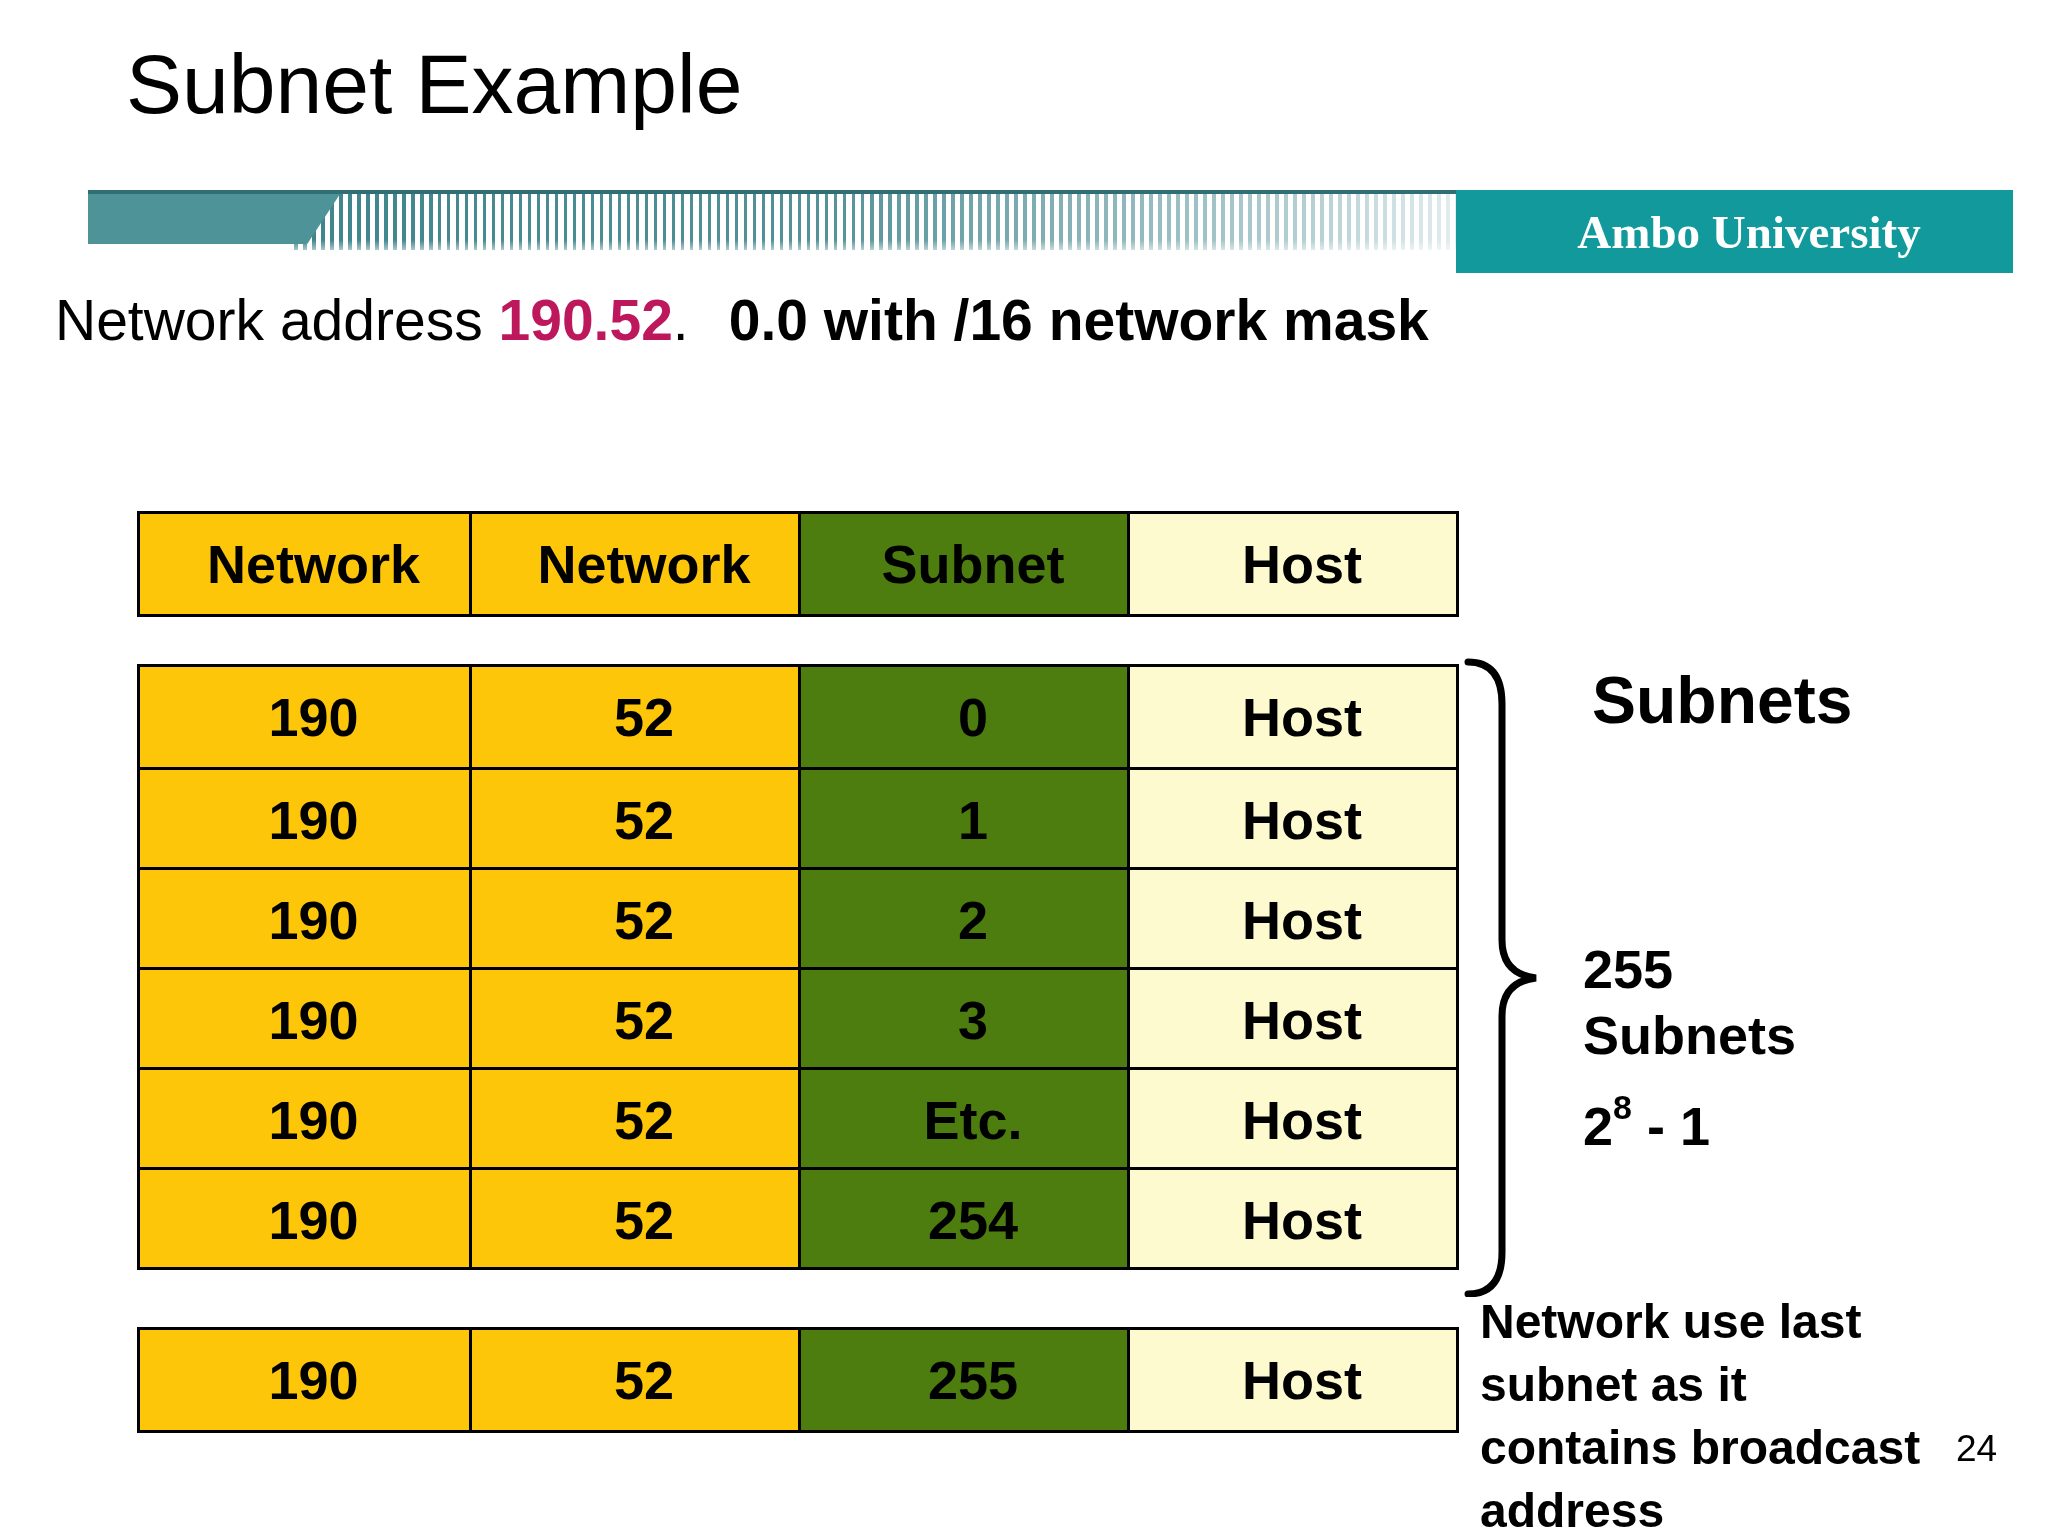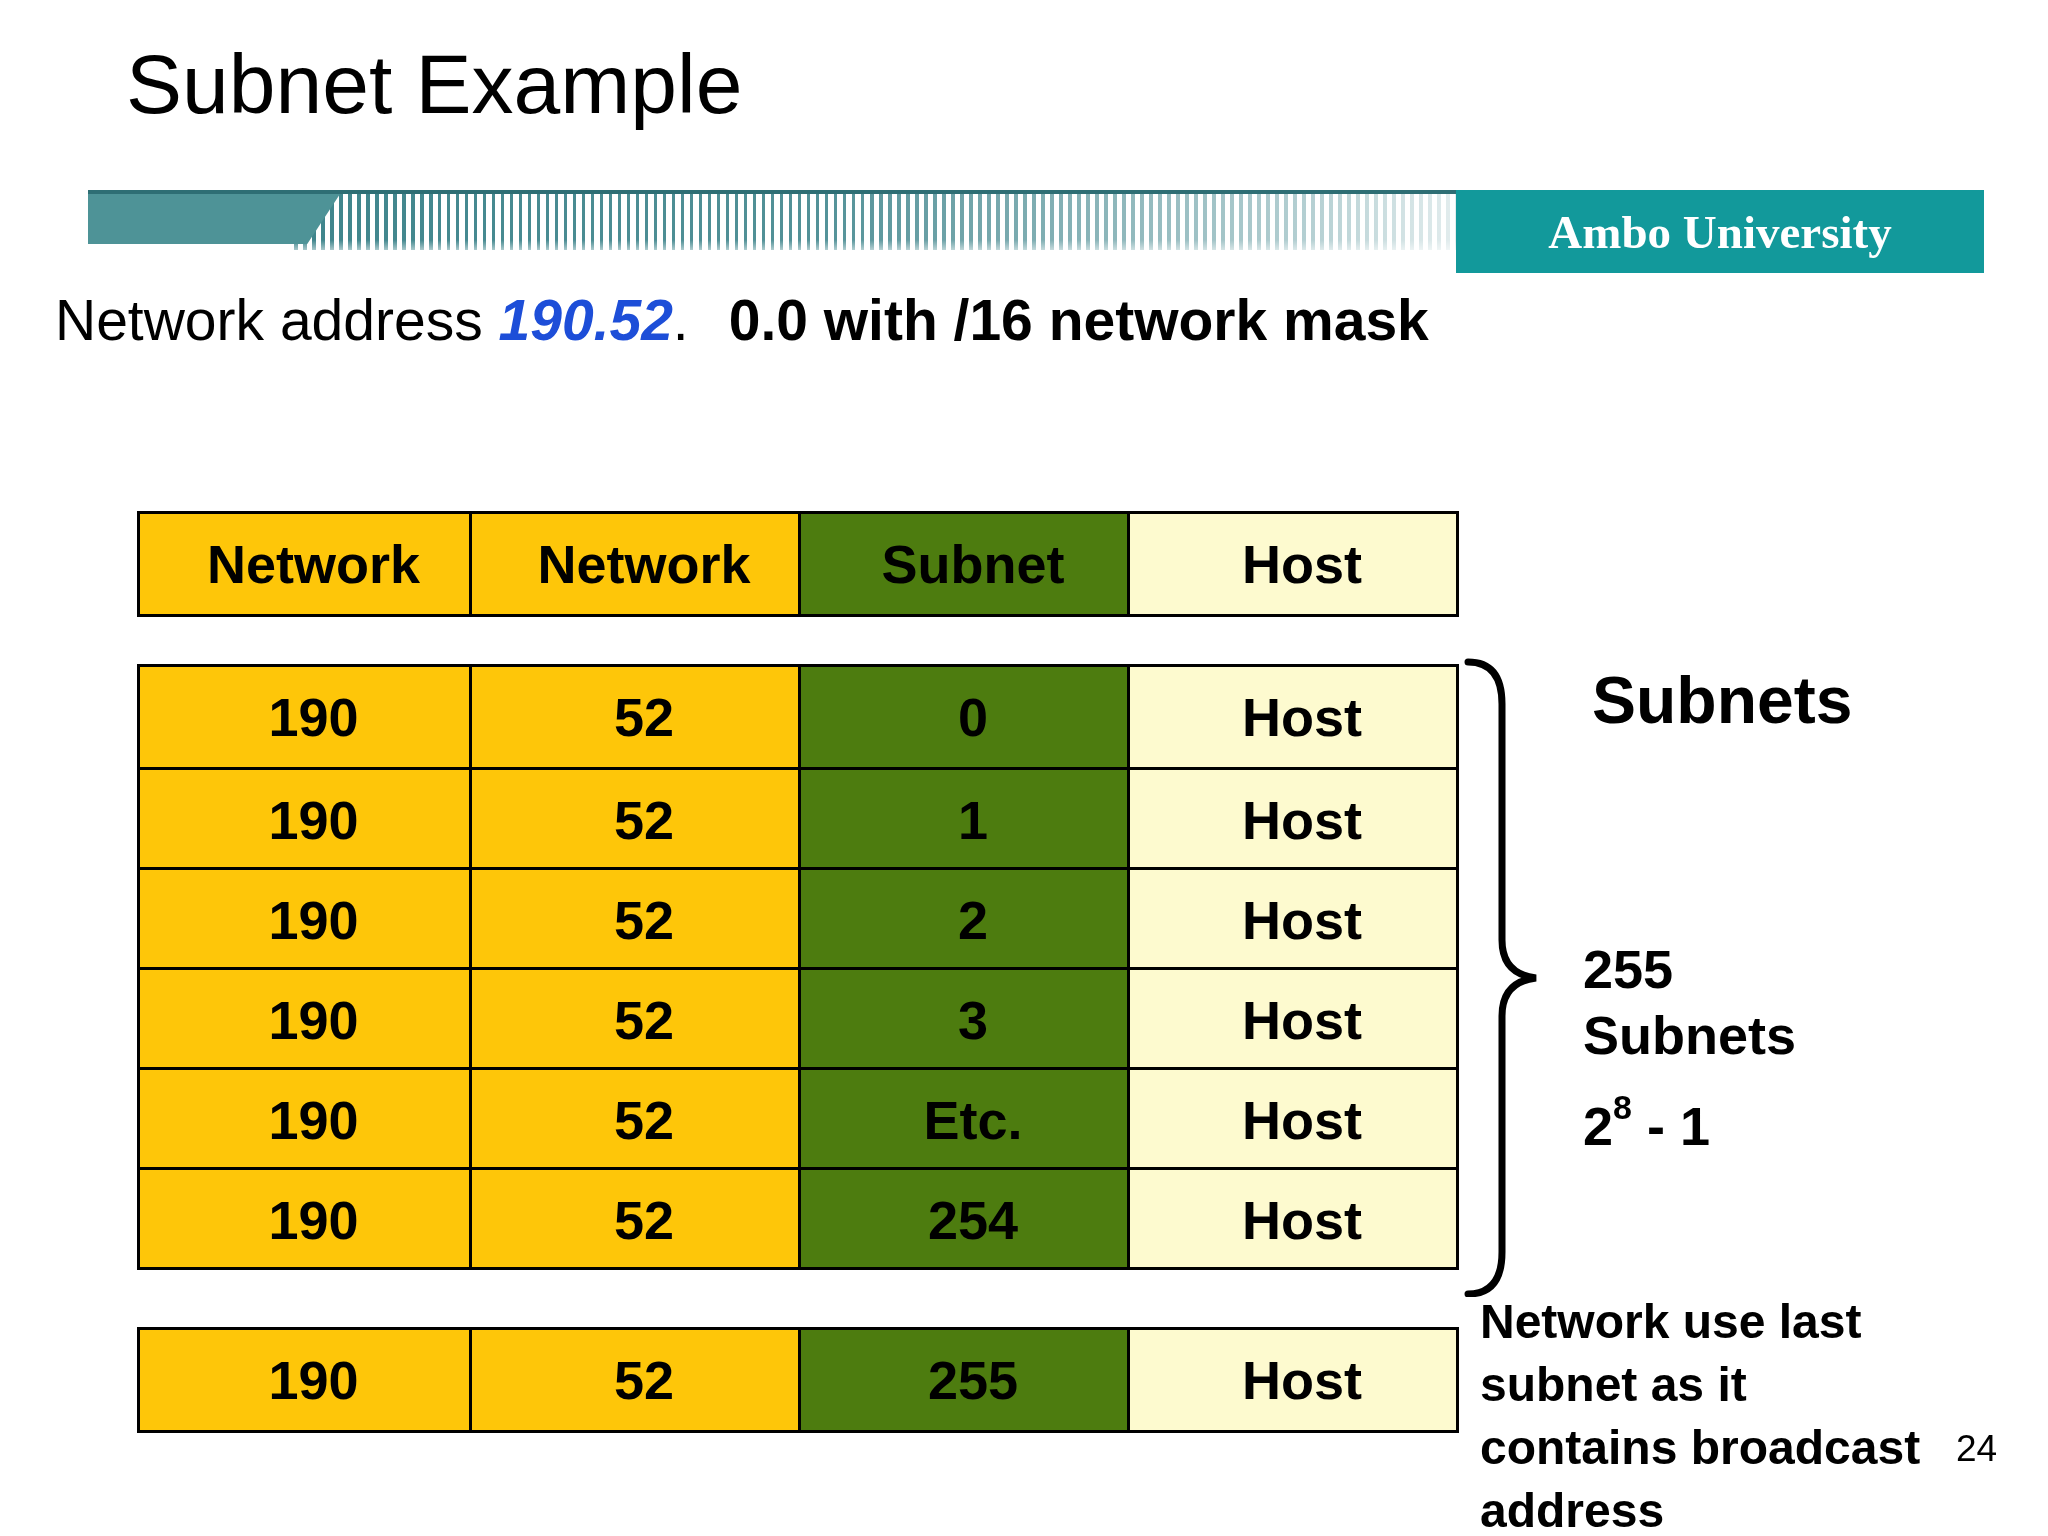--- a/index.html
+++ b/index.html
@@ -15,25 +15,25 @@
   .bar-topline{position:absolute;left:0;top:0;width:100%;height:4px;background:#2E6E74;}
   .bar-solid{position:absolute;left:0;top:4px;width:252px;height:50px;background:#4E9397;
              clip-path:polygon(0 0,100% 0,87% 100%,0 100%);}
   .bar-stripes{position:absolute;left:206px;top:4px;width:1162px;height:56px;
       background:
         linear-gradient(90deg, rgba(255,255,255,0) 0%, rgba(255,255,255,0.10) 45%, rgba(255,255,255,0.62) 88%, rgba(255,255,255,0.85) 100%),
         linear-gradient(180deg, rgba(255,255,255,0) 0 82%, rgba(255,255,255,0.55) 100%),
         repeating-linear-gradient(90deg, #3F858C 0px, #3F858C 3.5px, rgba(255,255,255,0) 3.5px, rgba(255,255,255,0) 9px);}
   .badge{position:absolute;left:1456px;top:190px;width:528px;height:83px;background:#12999B;
          display:flex;align-items:center;justify-content:center;
-         font-family:"Liberation Serif",serif;font-weight:700;font-size:47px;color:#ffffff;}
+         font-family:"Liberation Serif",serif;font-weight:700;font-size:47px;color:#ffffff;padding-left:29px;}
 
   
   .intro1{position:absolute;left:55px;top:287px;font-size:57px;white-space:nowrap;}
-  .intro1 .hl{color:#1d4ed8;font-weight:700;font-style:italic;}
+  .intro1 .hl{color:#be185d;font-weight:700;}
   .intro1 .b{font-weight:700;margin-left:40px;}
   .intro2{position:absolute;left:55px;top:383px;font-size:57px;white-space:nowrap;}
 
   
   .tbl{position:absolute;left:137px;width:1322px;display:grid;
        grid-template-columns:repeat(4,1fr);border:3px solid #000;box-sizing:border-box;}
   .tbl .cell{box-sizing:border-box;text-align:center;font-weight:700;font-size:54px;
              border-left:3px solid #000;border-top:3px solid #000;
              height:100px;line-height:100px;overflow:hidden;padding-left:18px;}
   .tbl .cell:nth-child(4n+1){border-left:none;}

